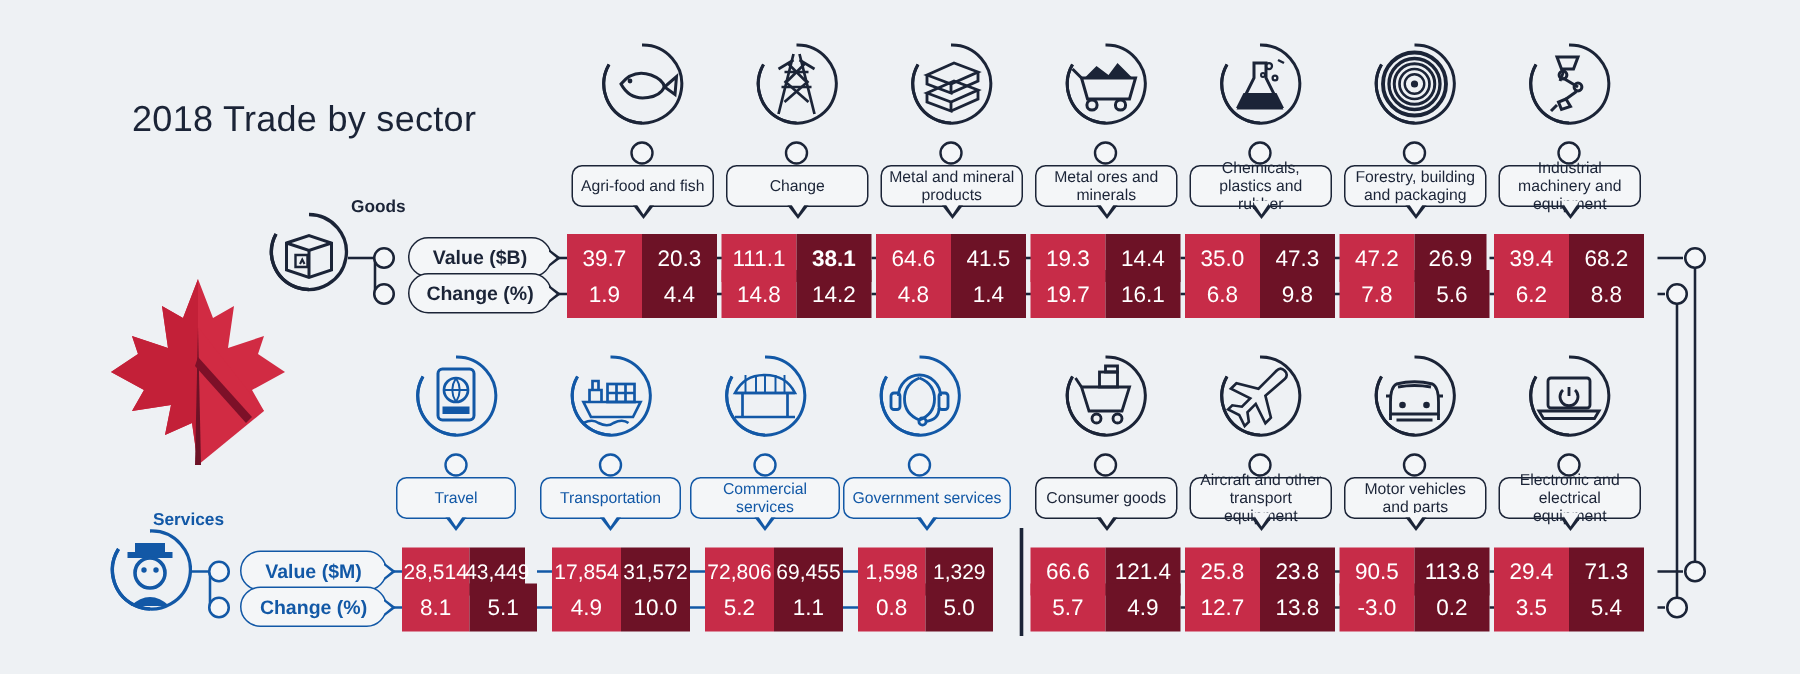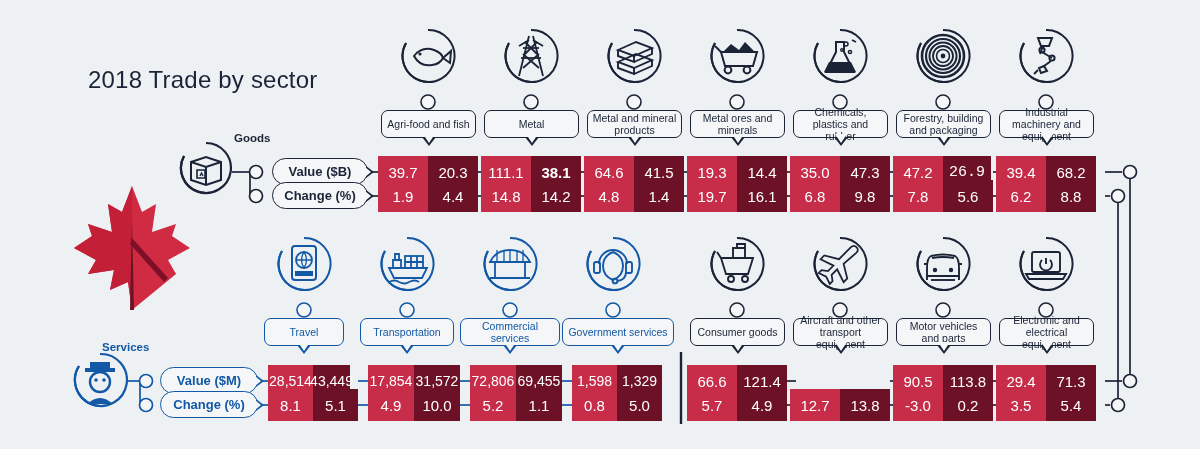--- a/index.html
+++ b/index.html
@@ -361,21 +361,21 @@
       </g>
     </svg>
   </div>
 
   <div class="caption goods" style="left:381px; top:110px; width:95px; height:28px;">
     <span>Agri-food and fish</span>
     <span class="tip"></span>
       <span class="tipi"></span>
   </div>
   <div class="caption goods" style="left:484px; top:110px; width:95px; height:28px;">
-    <span>Metal</span>
+    <span>Change</span>
     <span class="tip"></span>
       <span class="tipi"></span>
   </div>
   <div class="caption goods" style="left:587px; top:110px; width:95px; height:28px;">
     <span>Metal and mineral products</span>
     <span class="tip"></span>
       <span class="tipi"></span>
   </div>
   <div class="caption goods" style="left:690px; top:110px; width:95px; height:28px;">
     <span>Metal ores and minerals</span>
@@ -413,21 +413,21 @@
   <div class="databar" style="left:687px; top:156px; width:100px;">
     <div class="cell exp" style="width:50px;">19.3</div>
     <div class="cell imp" style="width:50px;">14.4</div>
   </div>
   <div class="databar" style="left:790px; top:156px; width:100px;">
     <div class="cell exp" style="width:50px;">35.0</div>
     <div class="cell imp" style="width:50px;">47.3</div>
   </div>
   <div class="databar" style="left:893px; top:156px; width:100px;">
     <div class="cell exp" style="width:50px;">47.2</div>
-    <div class="cell imp" style="width:48px;font-family:Liberation Mono, monospace;">26.9</div>
+    <div class="cell imp" style="width:48px;">26.9</div>
   </div>
   <div class="databar" style="left:996px; top:156px; width:100px;">
     <div class="cell exp" style="width:50px;">39.4</div>
     <div class="cell imp" style="width:50px;">68.2</div>
   </div>
 
   <div class="databar" style="left:378px; top:180px; width:100px;">
     <div class="cell exp" style="width:50px;">1.9</div>
     <div class="cell imp" style="width:50px;">4.4</div>
   </div>
@@ -632,20 +632,24 @@
   <div class="caption goods" style="left:999px; top:318px; width:95px; height:28px;">
     <span>Electronic and electrical equipment</span>
     <span class="tip"></span>
       <span class="tipi"></span>
   </div>
 
   <div class="databar" style="left:687px; top:365px; width:100px;">
     <div class="cell exp" style="width:50px;">66.6</div>
     <div class="cell imp" style="width:50px;">121.4</div>
   </div>
+  <div class="databar" style="left:790px; top:365px; width:100px;">
+    <div class="cell exp" style="width:50px;">25.8</div>
+    <div class="cell imp" style="width:50px;">23.8</div>
+  </div>
   <div class="databar" style="left:893px; top:365px; width:100px;">
     <div class="cell exp" style="width:50px;">90.5</div>
     <div class="cell imp" style="width:50px;">113.8</div>
   </div>
   <div class="databar" style="left:996px; top:365px; width:100px;">
     <div class="cell exp" style="width:50px;">29.4</div>
     <div class="cell imp" style="width:50px;">71.3</div>
   </div>
 
   <div class="databar" style="left:687px; top:389px; width:100px;">

